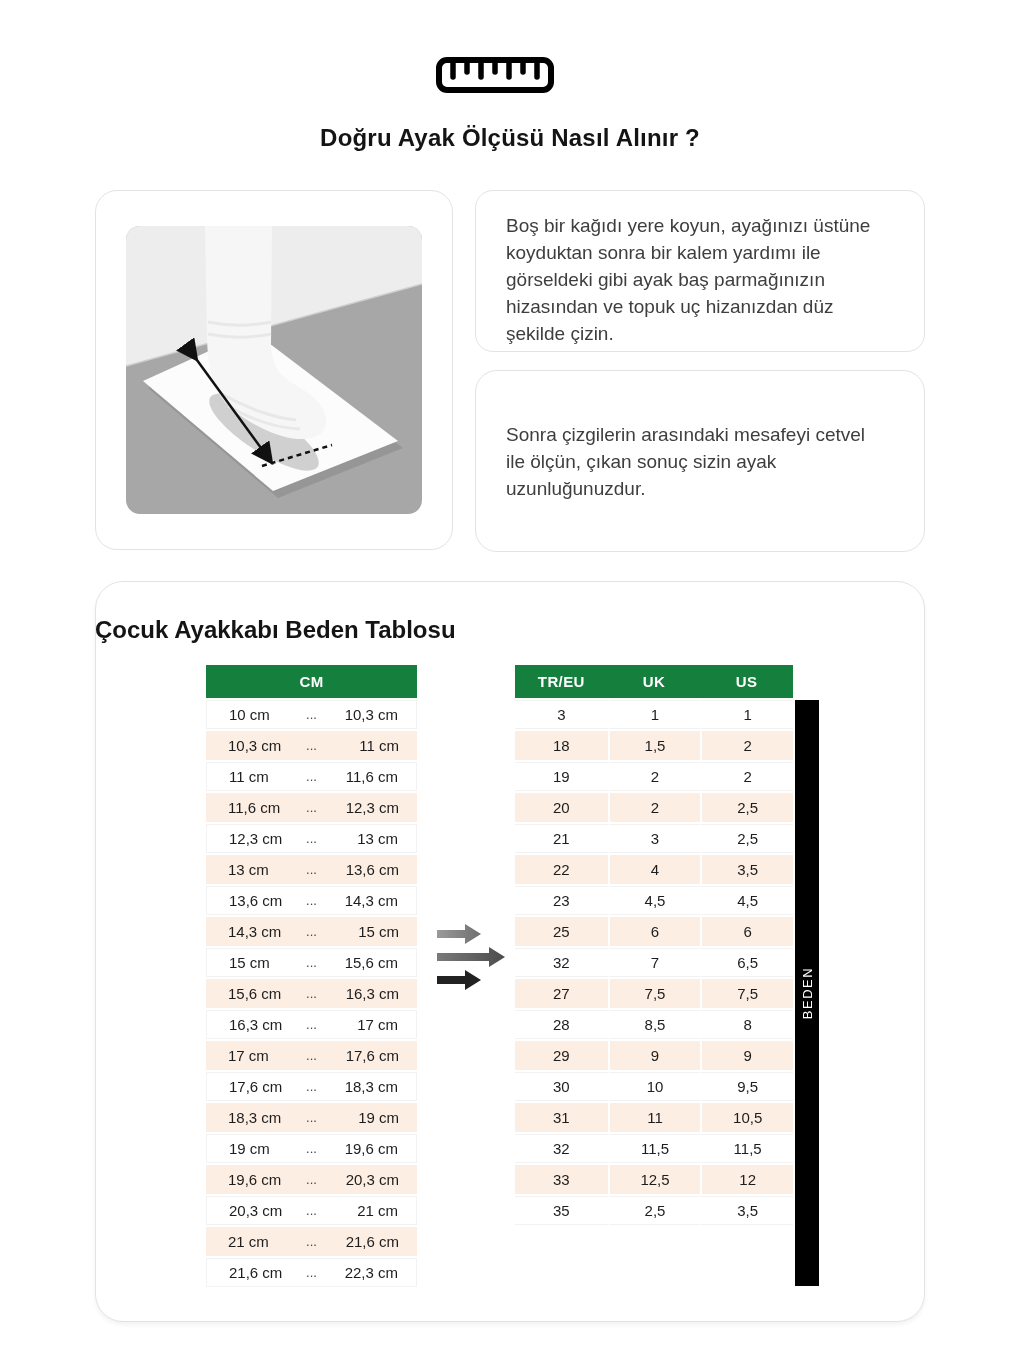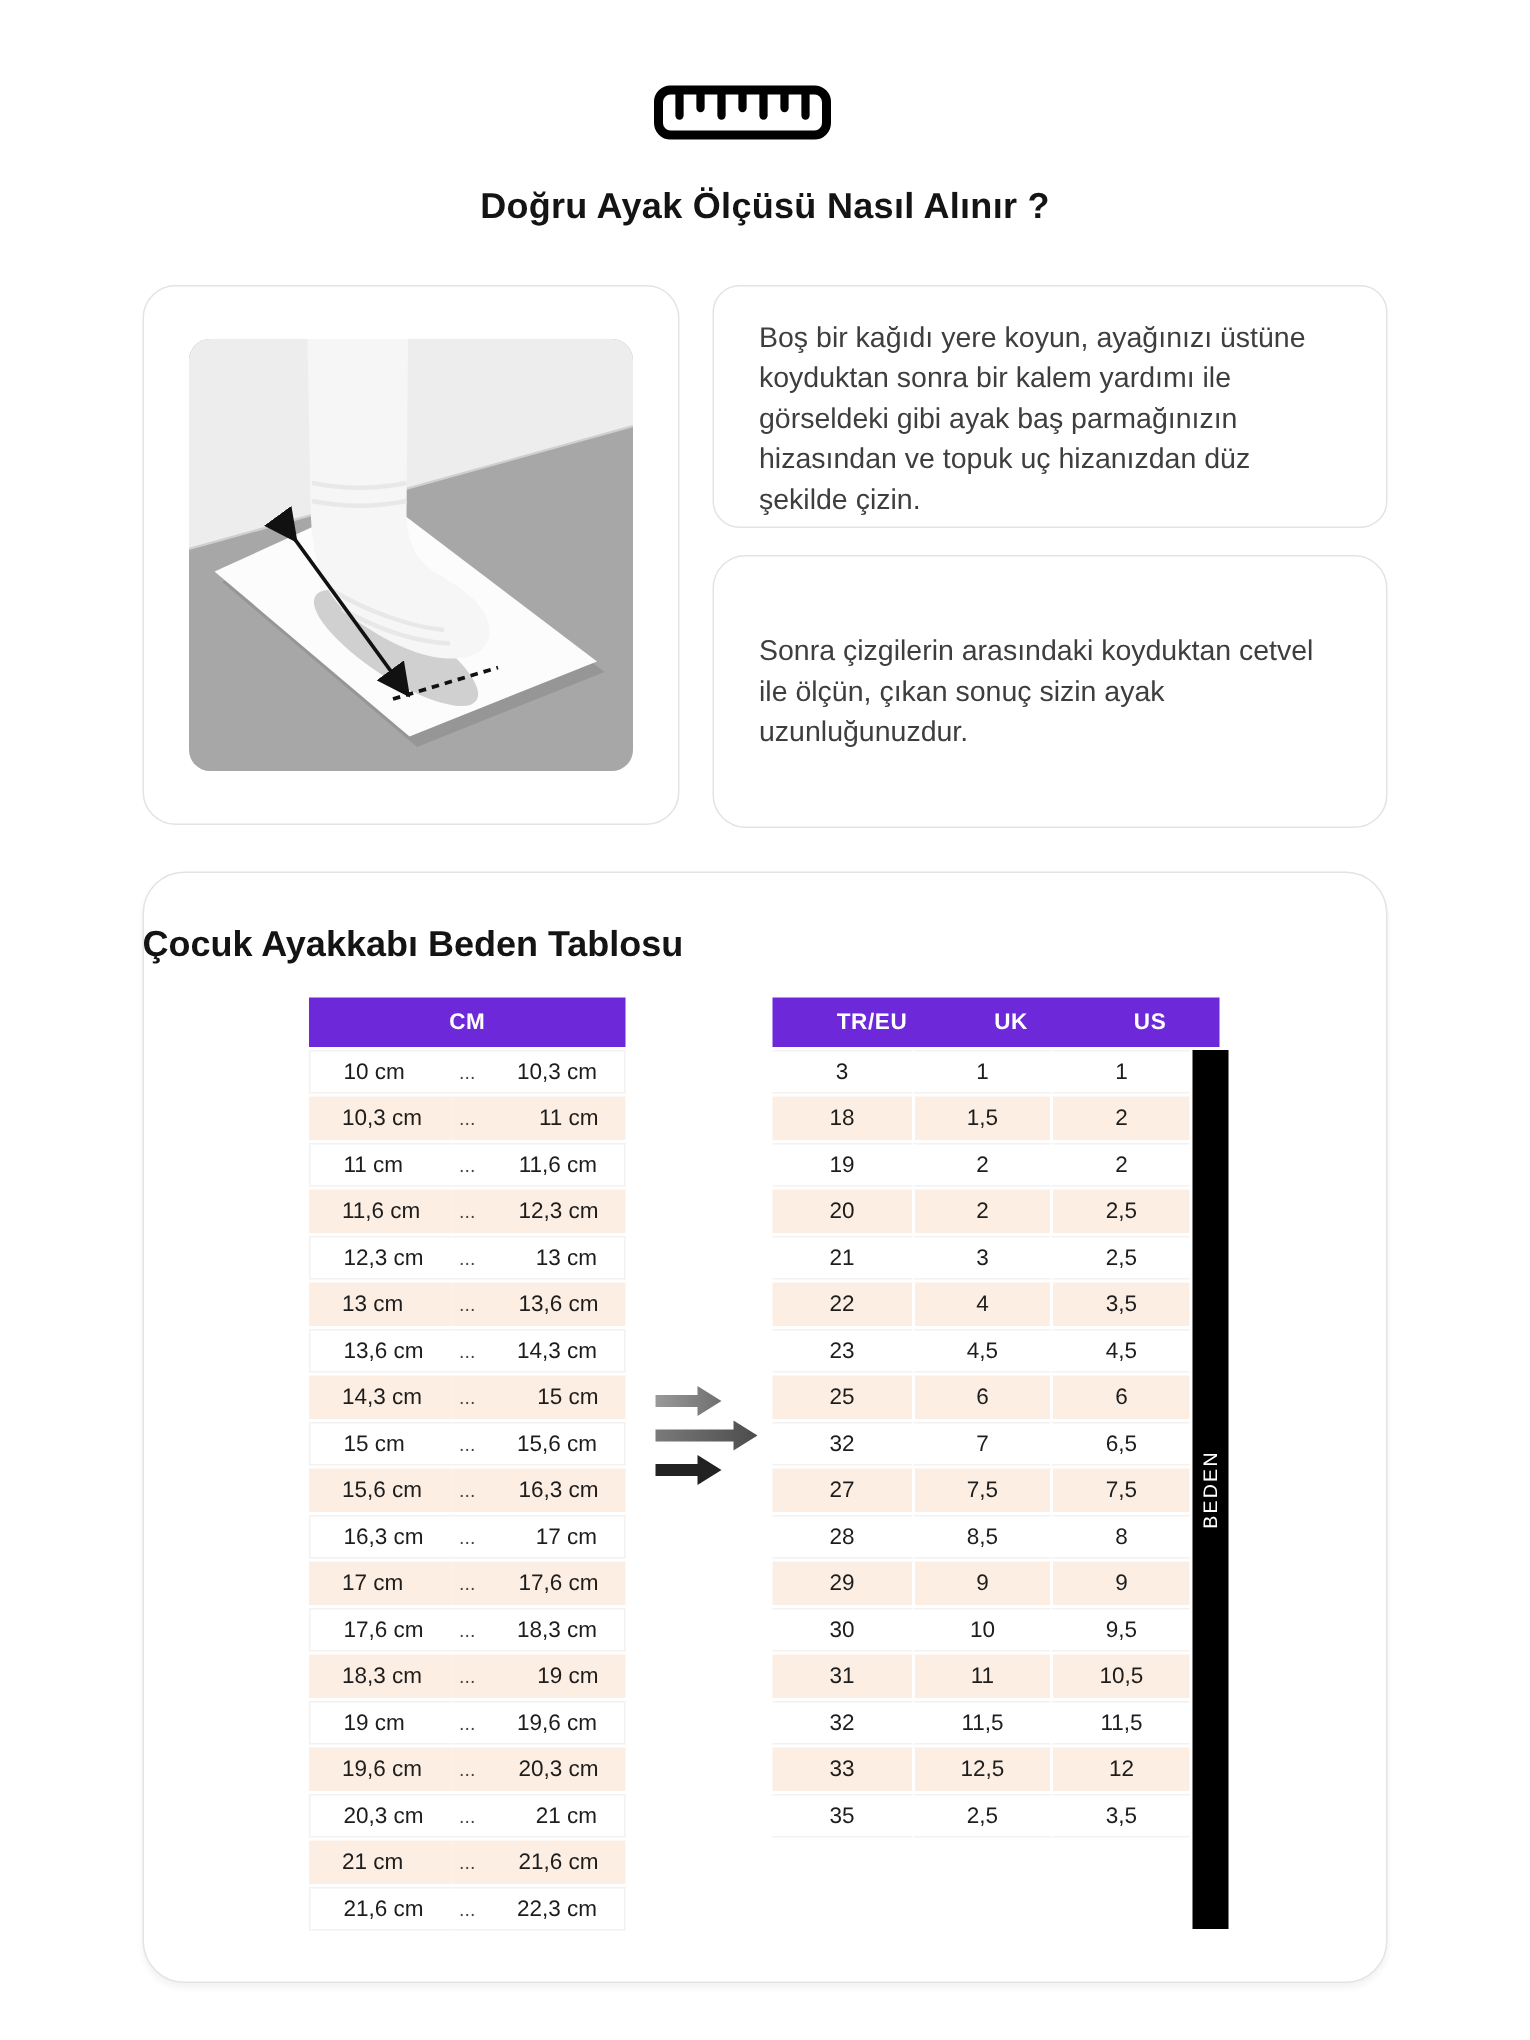--- a/index.html
+++ b/index.html
@@ -29,24 +29,24 @@
   #tip-card-1{left:475px;top:190px;width:450px;height:162px;padding:21px 38px 0 30px;border-radius:18px;}
   #tip-card-2{left:475px;top:370px;width:450px;height:182px;display:flex;align-items:center;padding:0 38px 0 30px;}
   .tip-text{font-size:19px;line-height:27px;color:#3e3e3e;}
 
   
   #table-card{left:95px;top:581px;width:830px;height:741px;border-radius:28px;
     box-shadow:0 3px 4px rgba(0,0,0,.05);}
   #table-title{left:95px;top:616px;width:830px;text-align:left;
     font-size:24px;font-weight:700;color:#141414;}
 
-  .table-head{background:#6d28d9;height:33px;display:flex;align-items:center;
+  .table-head{background:#15803d;height:33px;display:flex;align-items:center;
     color:#fff;font-size:15px;font-weight:600;letter-spacing:.4px;margin-bottom:2px;}
   #cm-head{left:206px;top:665px;width:211px;justify-content:center;}
-  #size-head{left:515px;top:665px;width:278px;padding-left:20px;}
+  #size-head{left:515px;top:665px;width:278px;}
   #size-head span{flex:1;text-align:center;}
 
   table{border-collapse:separate;border-spacing:0 2px;table-layout:fixed;}
   #cm-table{left:206px;top:698px;width:211px;}
   #size-table{left:515px;top:698px;width:278px;}
   td{height:29px;box-sizing:border-box;font-size:15px;color:#1d1d1d;background:#fff;padding:0;}
   tbody tr:nth-child(even) td{background:#fdeee3;}
   
   #cm-table tr:nth-child(odd) td{border-top:1px solid #f2f2f2;border-bottom:1px solid #f2f2f2;}
   #cm-table tr:nth-child(odd) td:first-child{border-left:1px solid #f2f2f2;}
@@ -122,21 +122,21 @@
     <line x1="68" y1="130" x2="143" y2="233" stroke="#111" stroke-width="2.5" marker-start="url(#ah)" marker-end="url(#ah)"></line>
 
     <line x1="136" y1="240" x2="206" y2="219" stroke="#111" stroke-width="2.5" stroke-dasharray="5 4"></line>
   </svg>
 </div>
 
 <div id="tip-card-1" class="abs card">
   <div class="tip-text">Boş bir kağıdı yere koyun, ayağınızı üstüne koyduktan sonra bir kalem yardımı ile görseldeki gibi ayak baş parmağınızın hizasından ve topuk uç hizanızdan düz şekilde çizin.</div>
 </div>
 <div id="tip-card-2" class="abs card">
-  <div class="tip-text">Sonra çizgilerin arasındaki koyduktan cetvel ile ölçün, çıkan sonuç sizin ayak uzunluğunuzdur.</div>
+  <div class="tip-text">Sonra çizgilerin arasındaki mesafeyi cetvel ile ölçün, çıkan sonuç sizin ayak uzunluğunuzdur.</div>
 </div>
 
 <div id="table-card" class="abs card"></div>
 <div id="table-title" class="abs">Çocuk Ayakkabı Beden Tablosu</div>
 
 <div id="cm-head" class="abs table-head">
   <span>CM</span>
 </div>
 <table id="cm-table" class="abs">
   <tbody id="cm-body">

